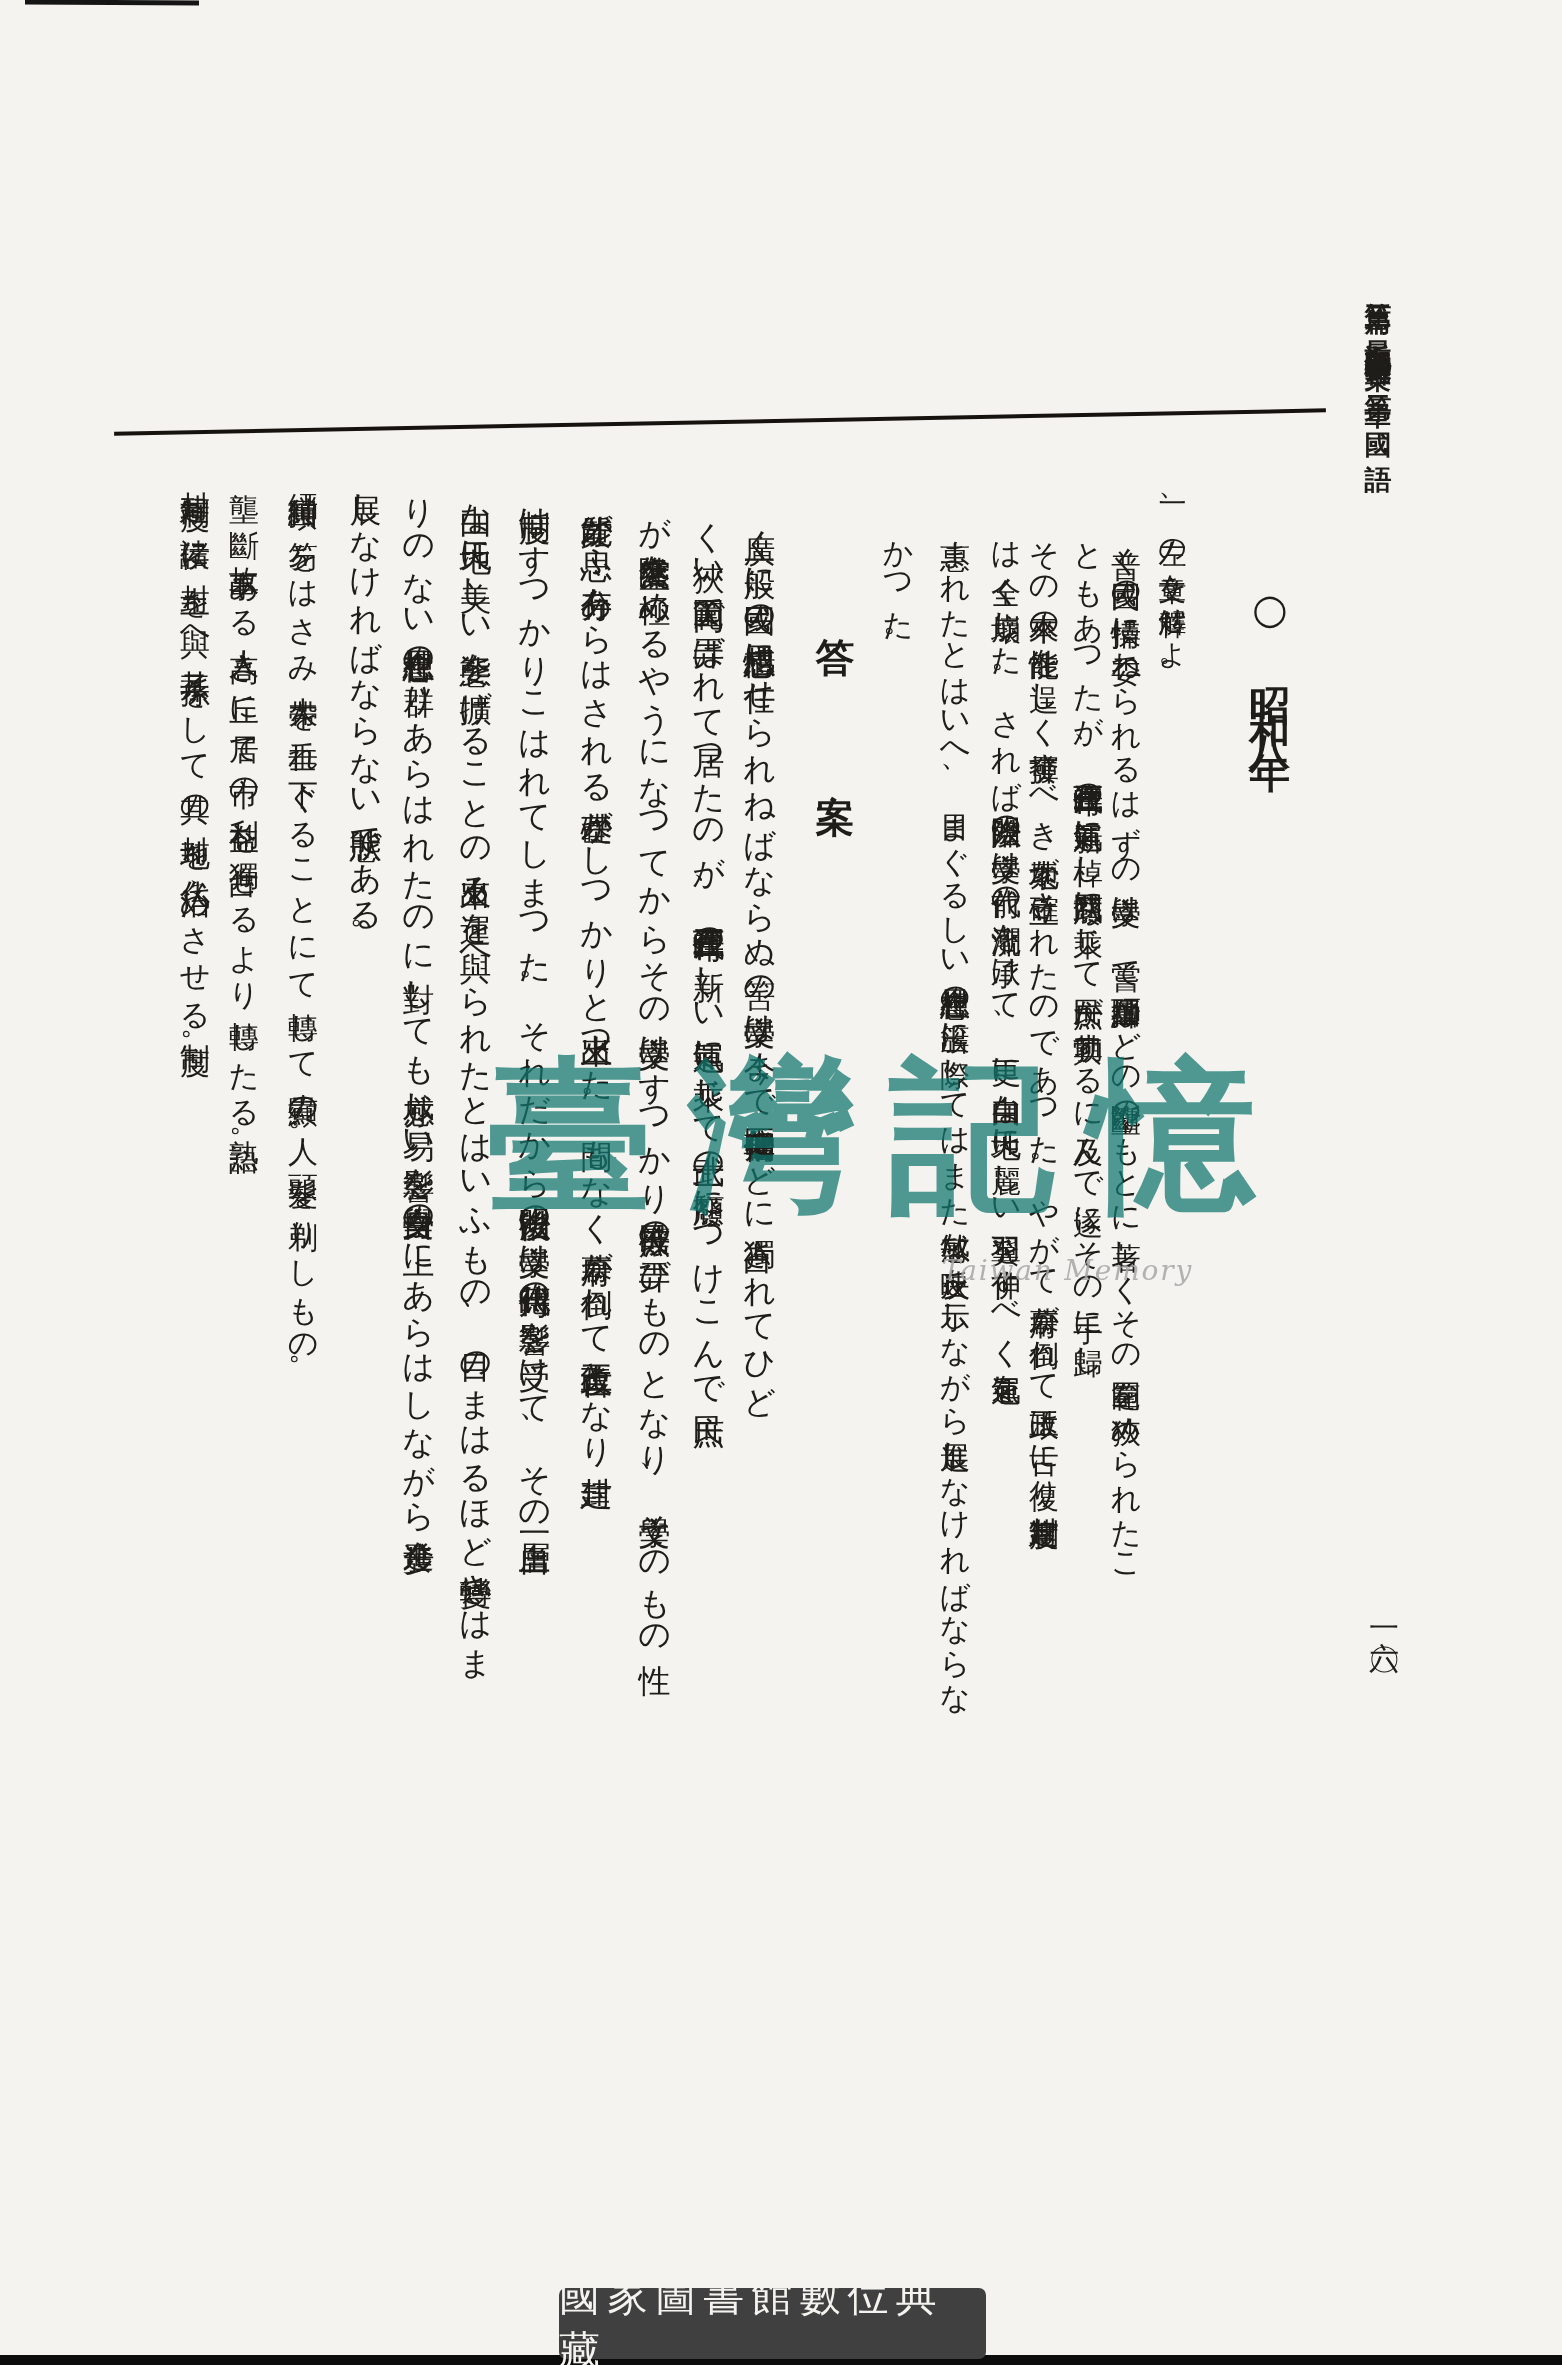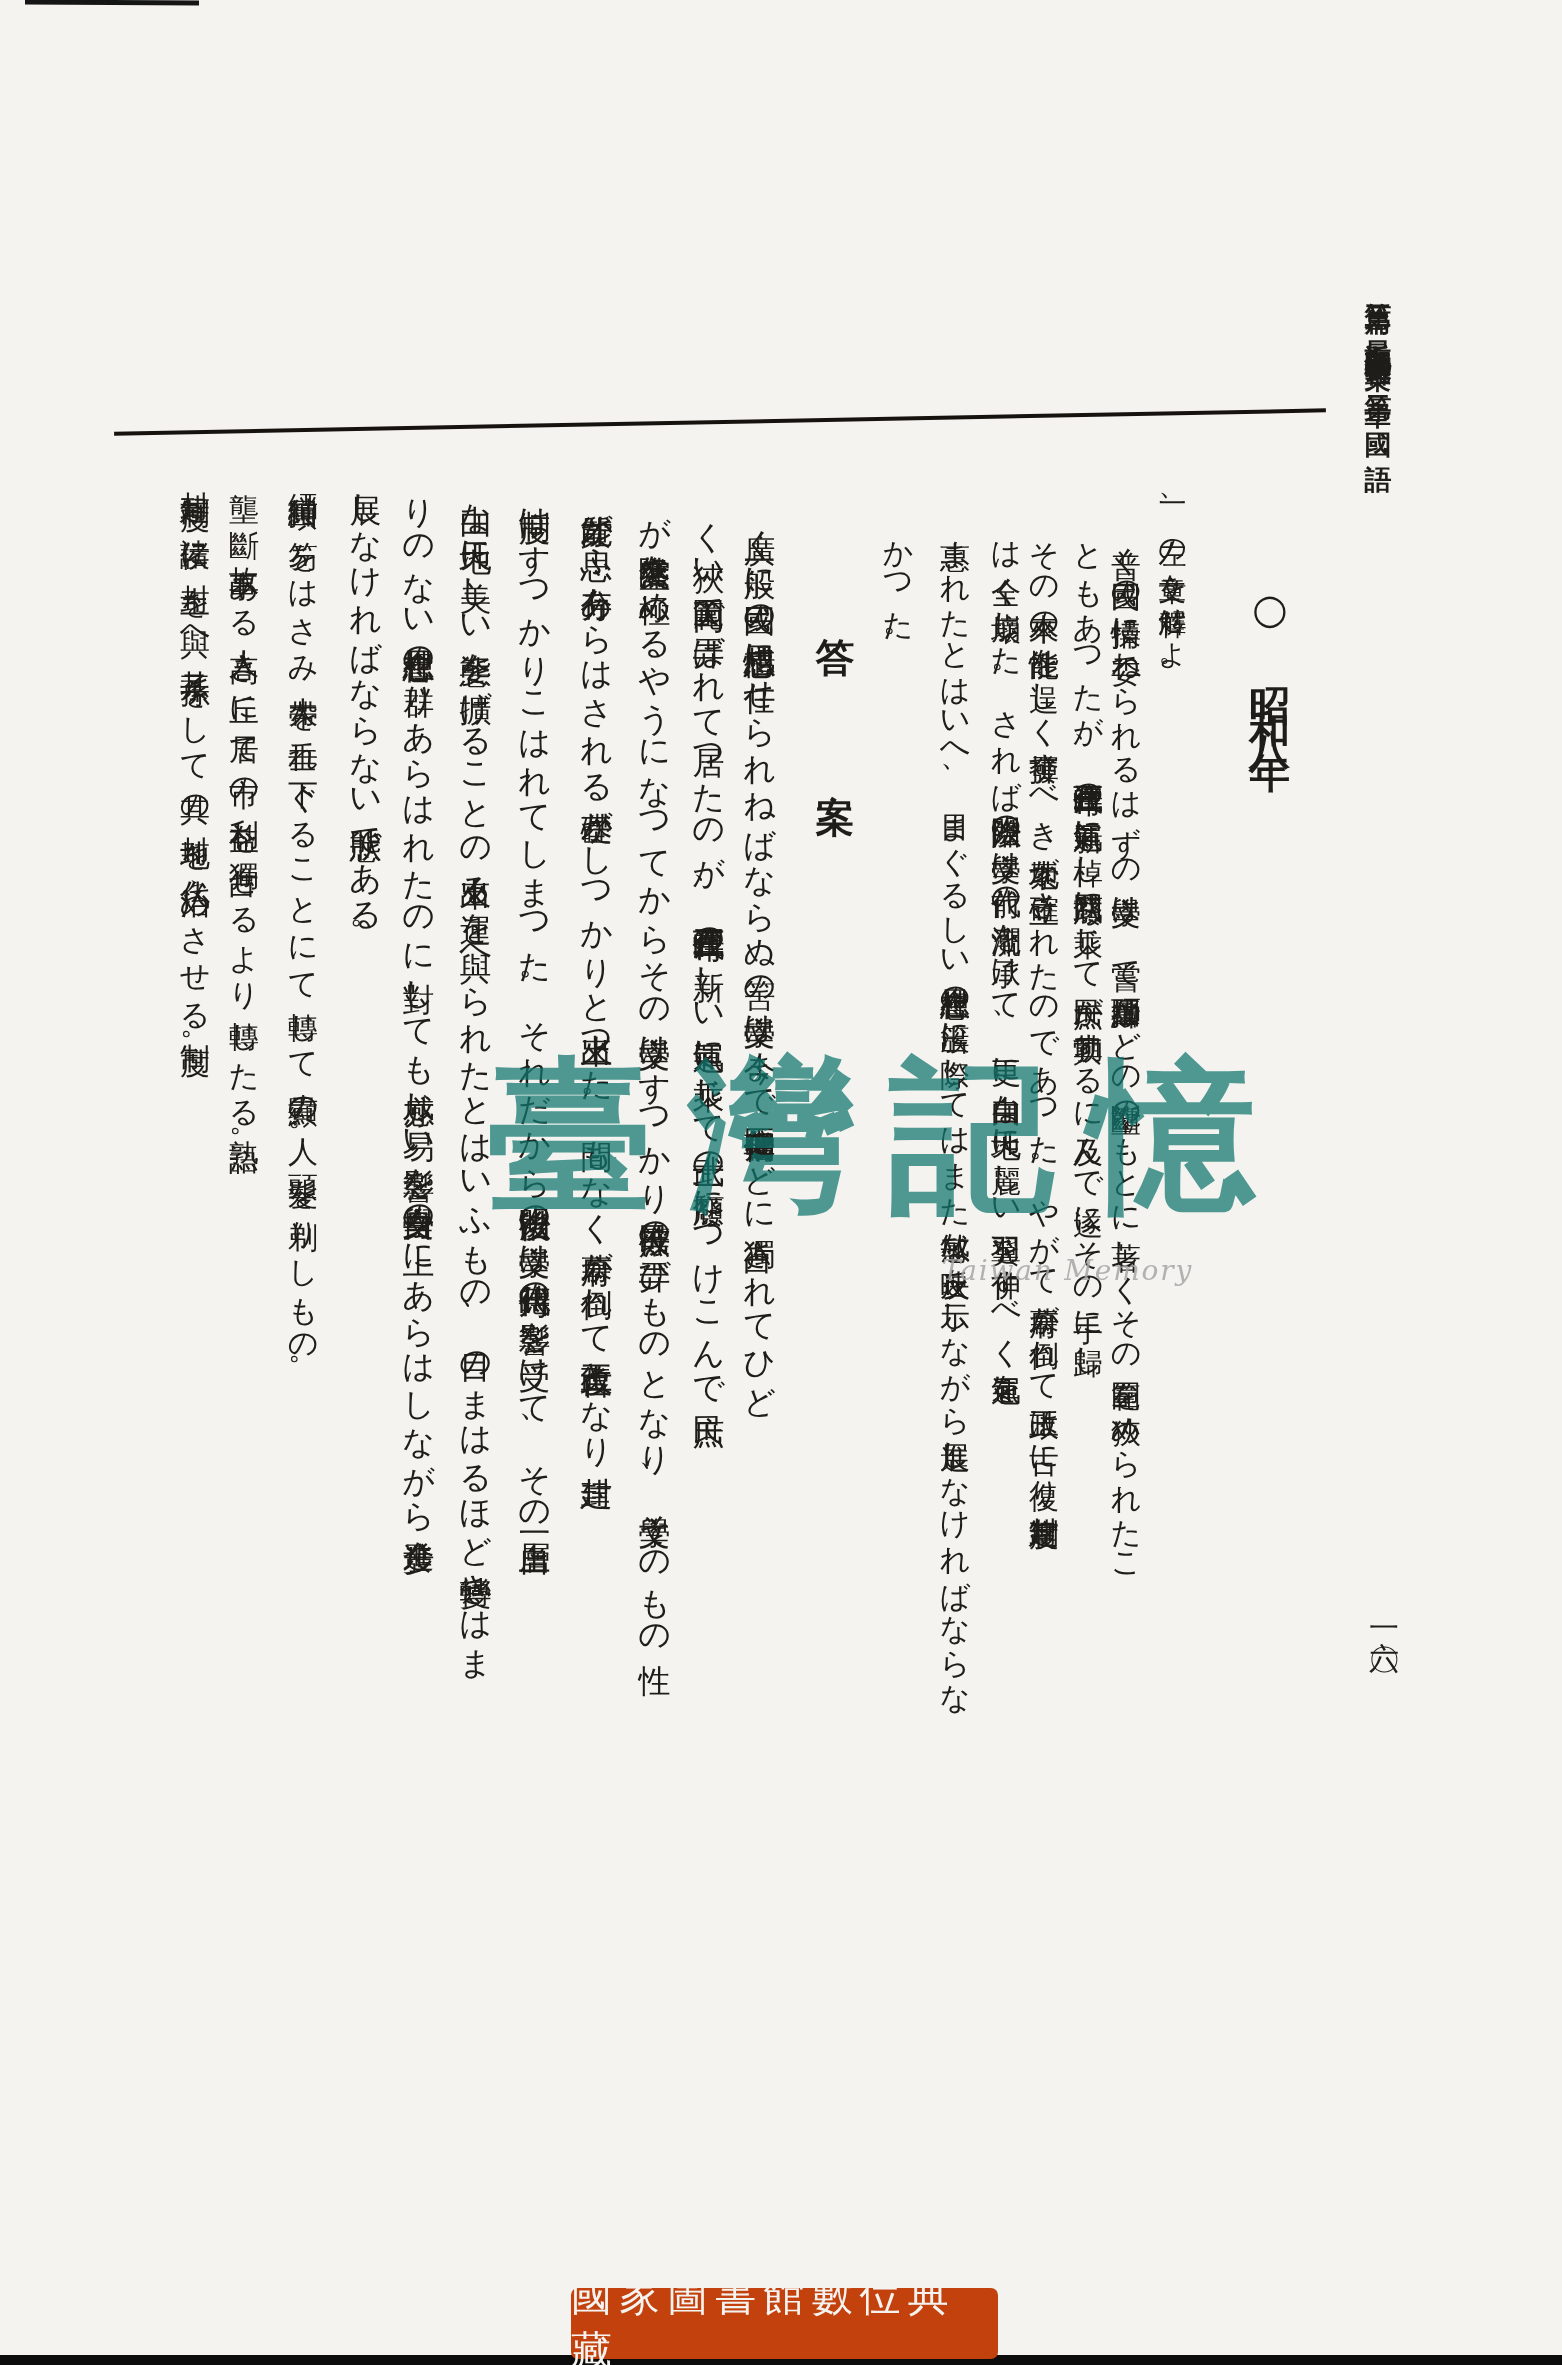--- a/index.html
+++ b/index.html
@@ -39,22 +39,22 @@
   }
   .watermark-sub{
     position:absolute;left:942px;top:1254px;
     font-size:28px;font-style:italic;
     color:#a6a6a6;opacity:0.85;
     letter-spacing:1.8px;
     font-family:"DejaVu Serif","Liberation Serif",serif;
     pointer-events:none;
   }
   .banner{
-    position:absolute;left:571px;top:2288px;width:427px;height:71px;
-    background:#c2410c;border-radius:7.1px;
+    position:absolute;left:559px;top:2288px;width:427px;height:71px;
+    background:#404040;border-radius:7.1px;
     display:flex;align-items:center;justify-content:center;
   }
   .banner span{
     color:#f4f3ef;font-size:41px;letter-spacing:7.1px;
     font-family:"DejaVu Serif","Liberation Serif",serif;
   }
   .artifact-top{
     position:absolute;left:25px;top:0;width:174px;height:5.4px;
     background:#151515;transform:rotate(0.4deg);
   }

